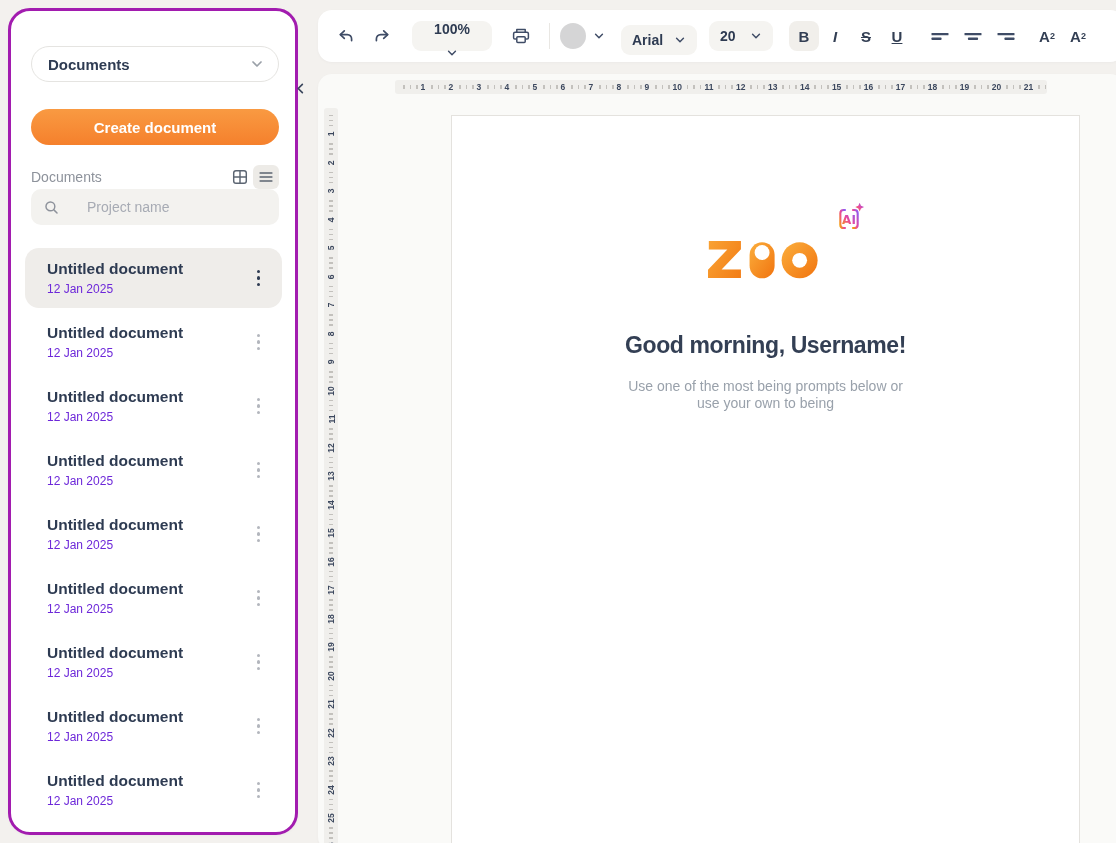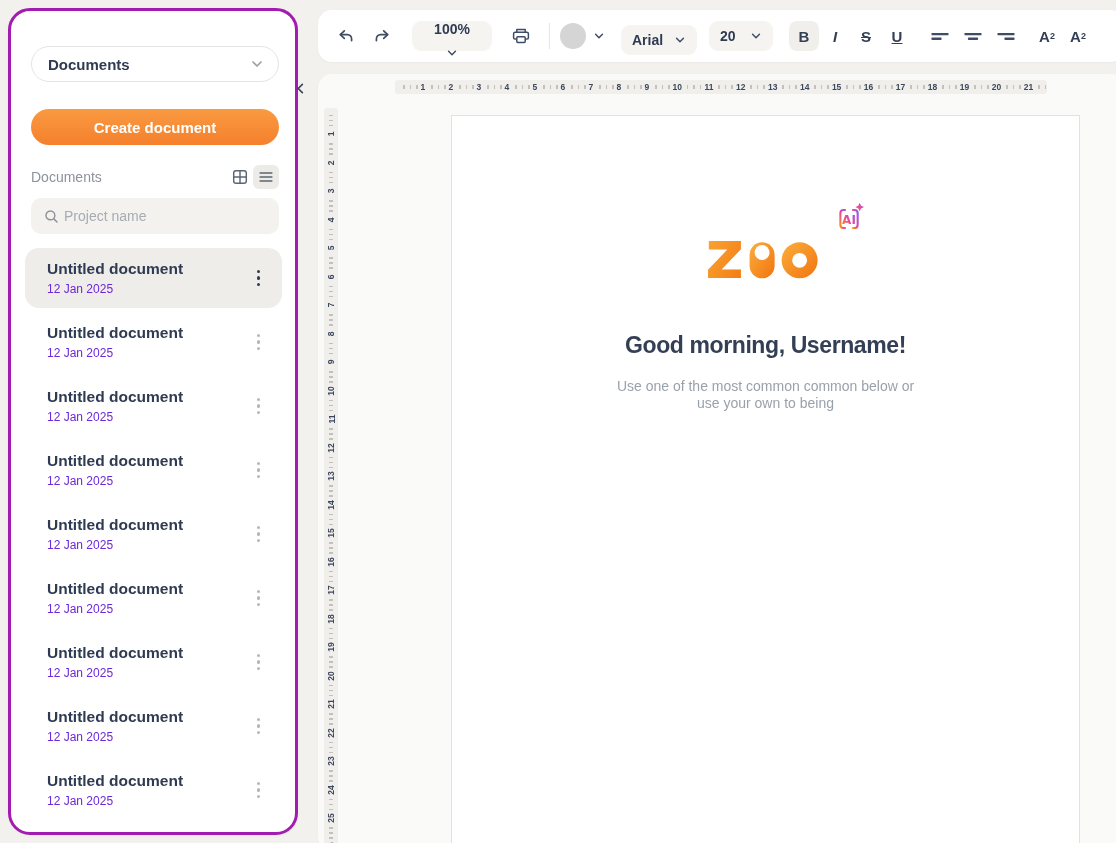--- a/index.html
+++ b/index.html
@@ -36,23 +36,23 @@
     display:flex; align-items:center; justify-content:center;
   }
   .section-row{
     position:absolute; left:20px; top:153px; width:248px; height:26px;
     display:flex; align-items:center;
   }
   .section-row .sec-lbl{ font-size:14px; font-weight:500; color:#8d929b; flex:1; }
   .view-btn{ width:26px; height:24px; border-radius:6px; display:flex; align-items:center; justify-content:center; color:#5c6572; cursor:pointer; }
   .view-btn.active{ background:#edebe7; }
   .search-box{
-    position:absolute; left:20px; top:187px; width:248px; height:36px;
+    position:absolute; left:20px; top:178px; width:248px; height:36px;
     background:#f3f2ef; border-radius:10px;
-    display:flex; align-items:center; gap:4px; padding:0 12px;
+    display:flex; align-items:center; gap:27px; padding:0 12px;
   }
   .search-box svg{ flex:0 0 auto; color:#8d929b; }
   .search-input{
     border:none; outline:none; background:transparent; width:100%;
     font-size:14px; color:#2e3b52; font-family:"Liberation Sans","DejaVu Sans",sans-serif;
   }
   .search-input::placeholder{ color:#a7abb4; }
   .doc-list{ position:absolute; left:14px; top:237px; right:13px; bottom:4px; overflow:hidden; }
   .doc-item{
     height:60px; margin-bottom:4px; border-radius:14px; cursor:pointer;
@@ -692,17 +692,17 @@
           <path d="M20 0.5 L21 2.8 L23.3 3.8 L21 4.8 L20 7.1 L19 4.8 L16.7 3.8 L19 2.8 Z" fill="url(#aig)"></path>
         </svg>
       </span>
     </div>
 
     <div class="greeting">
       <div>Good morning, Username!</div>
     </div>
 
     <div class="subtitle">
-      <div>Use one of the most common common below or</div>
+      <div>Use one of the most being prompts below or</div>
       <div>use your own to being</div>
     </div>
   </div>
 </div>
 
 </body></html>

